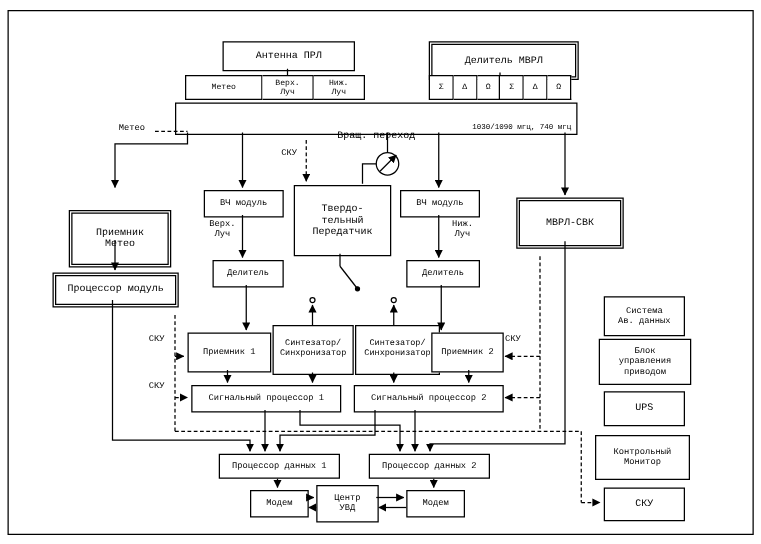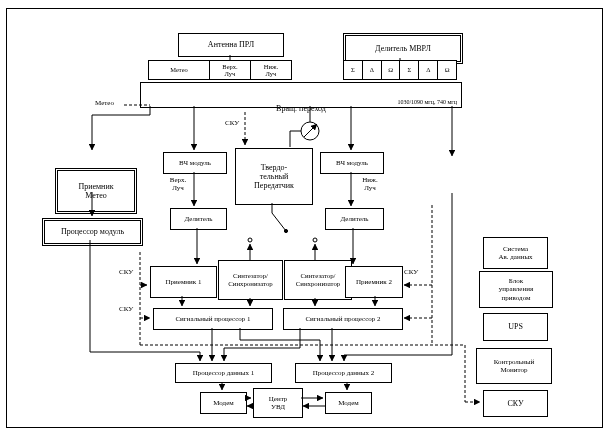--- a/index.html
+++ b/index.html
@@ -1,17 +1,17 @@
 <!DOCTYPE html>
 <html><head>
 <meta charset="utf-8">
 <style>
   html,body{margin:0;padding:0;background:#fff;}
   #stage{position:relative;width:609px;height:435px;background:#fff;
-         font-family:Liberation Serif, serif;color:#000;overflow:hidden;}
+         font-family:Liberation Mono, monospace;color:#000;overflow:hidden;}
   .frame{position:absolute;left:6px;top:8px;width:595px;height:418px;border:1px solid #000;}
   .box{position:absolute;border:1px solid #000;background:#fff;display:flex;align-items:center;
        justify-content:center;text-align:center;font-size:8px;line-height:1.15;white-space:pre-line;z-index:2;}
   .box.dbl{border:3px double #000;}
   .box.f7{font-size:7px;}
   .box.f68{font-size:6.8px;}
   .lbl{position:absolute;font-size:7px;line-height:1.15;white-space:pre-line;z-index:2;background:transparent;}
   .ports{position:absolute;display:flex;z-index:2;}
   .ports .cell{border:1px solid #000;border-left-width:0;flex:1;display:flex;align-items:center;
        justify-content:center;text-align:center;font-size:6.5px;line-height:1.1;white-space:pre-line;background:#fff;}
@@ -53,20 +53,21 @@
 
   <div class="lbl" style="left:95px;top:99px;width:28px;">Метео</div>
 
   <div class="box dbl" style="left:55px;top:152px;width:76px;height:40px;margin-top:16px;"><span>Приемник
 Метео</span></div>
   <div class="box f7" style="left:163px;top:152px;width:62px;height:20px;"><span>ВЧ модуль</span></div>
   <div class="box" style="left:235px;top:148px;width:76px;height:55px;align-items:center;"><span>Твердо-
 тельный
 Передатчик</span></div>
   <div class="box f7" style="left:320px;top:152px;width:62px;height:20px;"><span>ВЧ модуль</span></div>
+  <div class="box dbl" style="left:413px;top:158px;width:80px;height:35px;"><span>МВРЛ-СВК</span></div>
 
   <div class="lbl" style="left:163px;top:176px;width:30px;text-align:center;">Верх.
 Луч</div>
   <div class="lbl" style="left:355px;top:176px;width:30px;text-align:center;">Ниж.
 Луч</div>
   <div class="lbl" style="left:225px;top:119px;width:22px;">СКУ</div>
 
   <div class="box f7" style="left:170px;top:208px;width:55px;height:20px;"><span>Делитель</span></div>
   <div class="box f7" style="left:325px;top:208px;width:57px;height:20px;"><span>Делитель</span></div>
 

